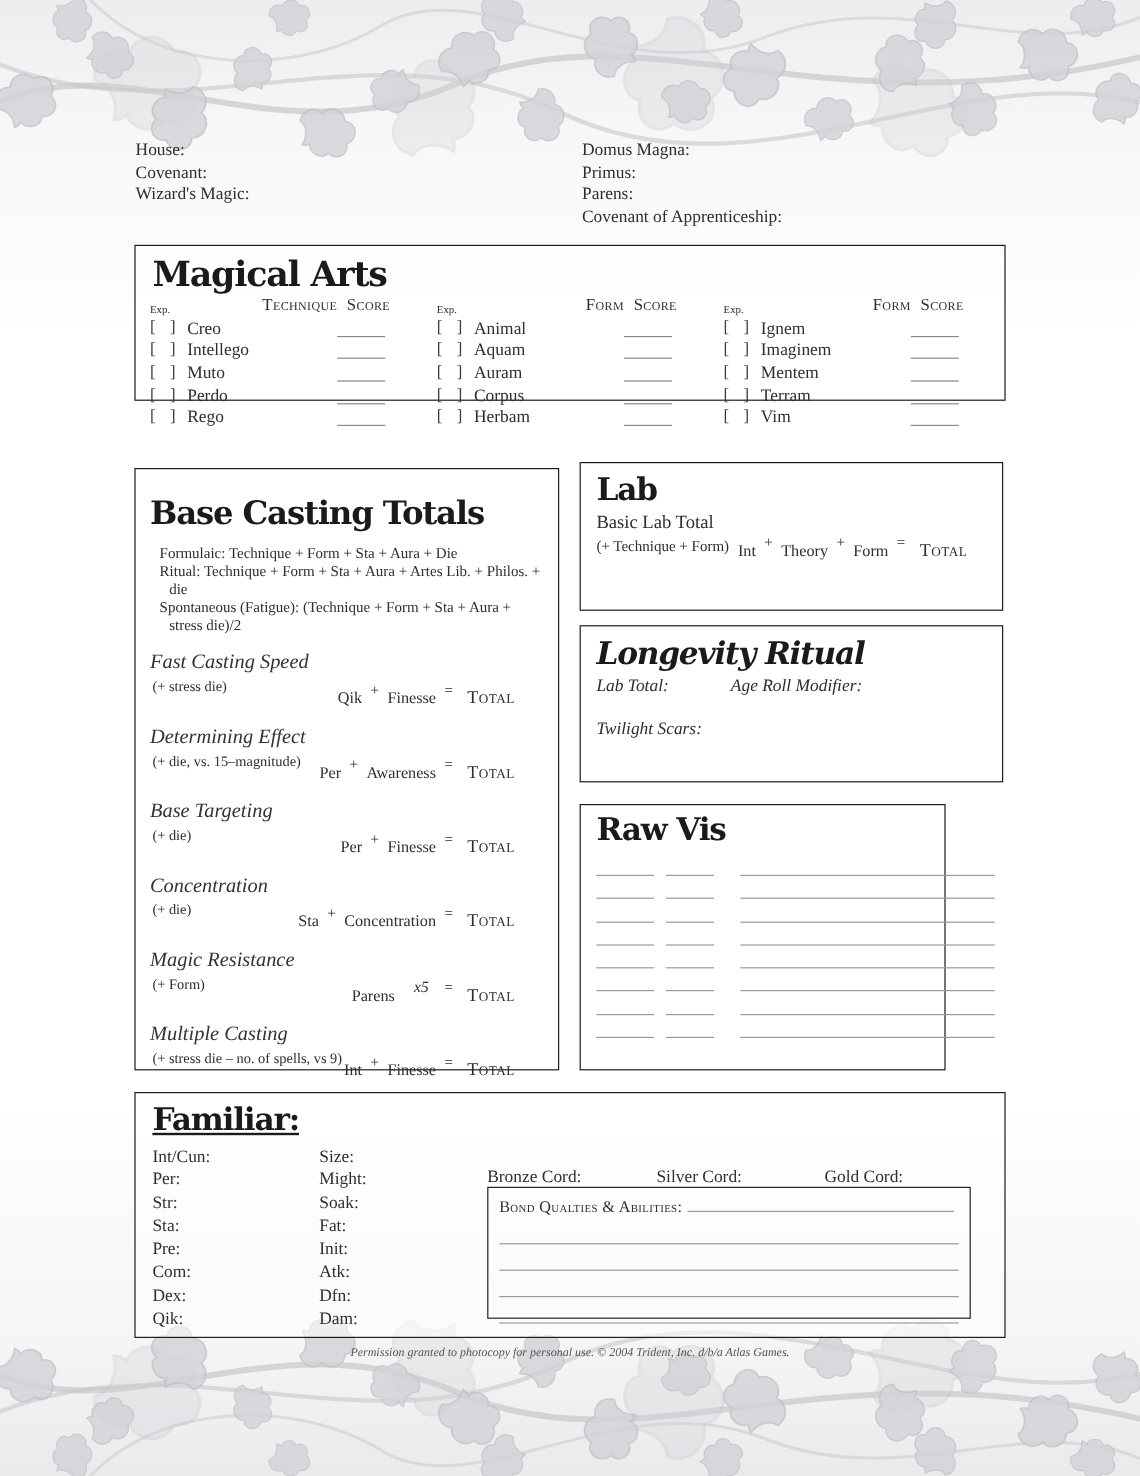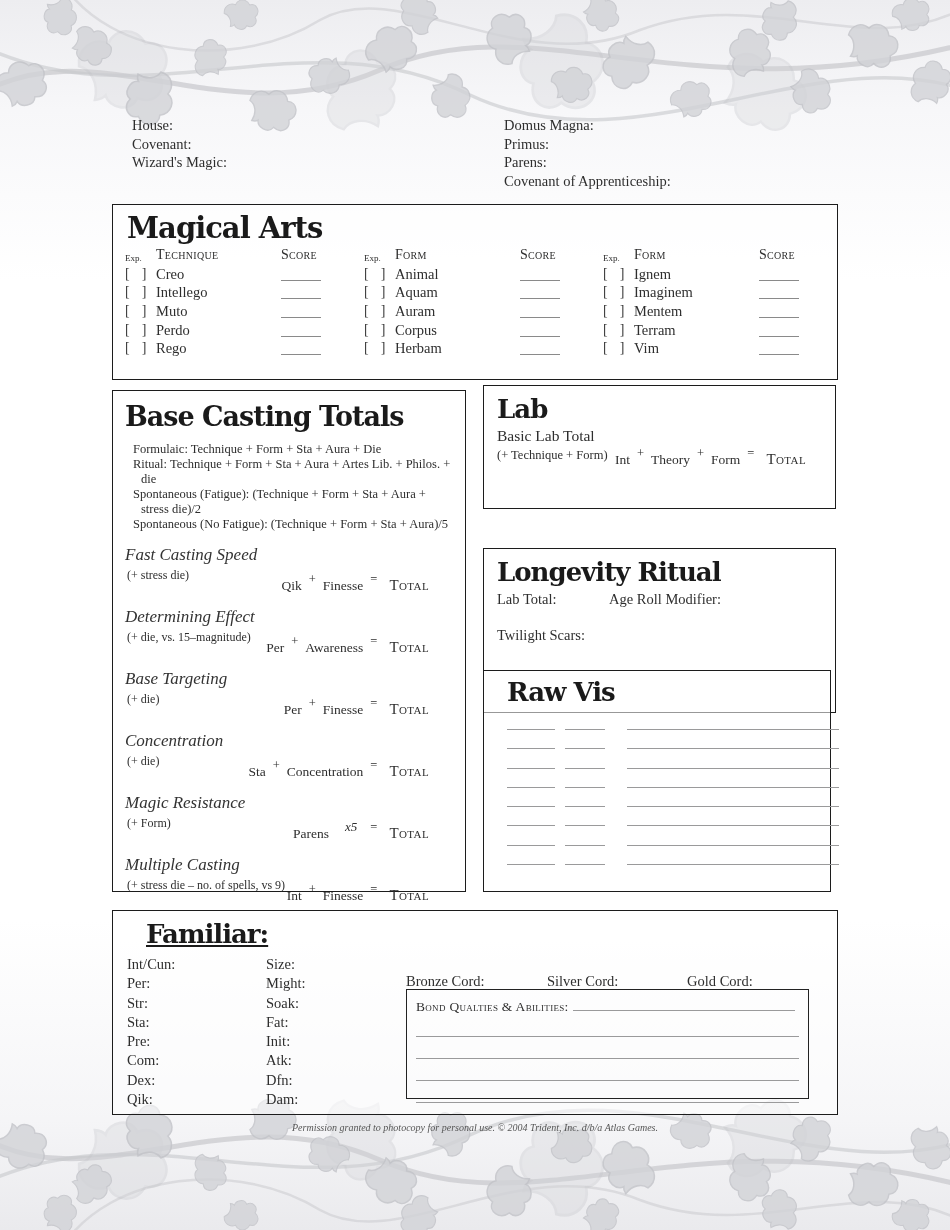--- a/index.html
+++ b/index.html
@@ -17,21 +17,21 @@
   }
   svg.vine{position:absolute;left:0;pointer-events:none;}
   svg.vine-top{top:0;}
   svg.vine-bottom{bottom:0;}
   .stem{fill:none;stroke:#c7c8cc;stroke-width:5;opacity:.7;}
   .stem.thin{stroke-width:3.5;opacity:.6;}
   .stem.thin2{stroke-width:2.5;opacity:.5;}
   .lf{fill:#d2d3d7;stroke:#c2c3c8;stroke-width:1;opacity:.8;}
   .lf.faint{opacity:.32;}
 
-  .abs{position:absolute;margin-left:19px;}
+  .abs{position:absolute;}
   .box{
     position:absolute;
     border:1.5px solid #1c1c1c;
     background:rgba(255,255,255,.55);
     box-sizing:border-box;
   }
   .blackletter{
     font-family:"DejaVu Serif", serif;
     font-weight:700;
     letter-spacing:-1px;
@@ -39,21 +39,21 @@
   }
   .sc{font-variant:small-caps;letter-spacing:.3px;}
 
   
   .hdr{font-size:14.5px;line-height:18.5px;}
 
   
   #arts-title{left:14px;top:6px;font-size:29px;position:absolute;}
   .arts-group{position:absolute;top:42px;display:grid;grid-template-columns:31px 125px 44px;grid-auto-rows:18.7px;font-size:14.5px;}
   .arts-exp{font-size:9px;padding-top:6px;}
-  .arts-colhead{font-size:14px;}
+  .arts-colhead{font-size:14px;text-align:right;}
   .bk{display:inline-flex;gap:12px;font-size:14px;color:#3a3a3a;}
   .score-line{display:block;width:40px;height:14px;border-bottom:1.2px solid #8a8a8a;}
 
   
   .bc-formulas{margin:10px 0 0 8px;font-size:12.5px;line-height:15px;width:322px;}
   .bc-formulas div{padding-left:8px;text-indent:-8px;}
   .bc-entry{margin-top:13px;}
   .bc-name{font-size:17px;color:#333;font-style:italic;}
   .bc-note{font-size:12px;margin:3px 0 0 2px;}
   .formula{display:flex;justify-content:flex-end;align-items:baseline;padding-right:24px;font-size:13.5px;margin-top:-6px;}
@@ -140,21 +140,21 @@
     <div>Covenant:</div>
     <div>Wizard's Magic:</div>
   </div>
   <div class="abs hdr" style="left:485px;top:116px;">
     <div>Domus Magna:</div>
     <div>Primus:</div>
     <div>Parens:</div>
     <div>Covenant of Apprenticeship:</div>
   </div>
 
-  <div class="box" style="left:112px;top:204px;width:726px;height:176px;">
+  <div class="box" style="left:112px;top:204px;width:726px;height:130px;">
     <div class="blackletter" id="arts-title">Magical Arts</div>
 
     <div class="arts-group" style="left:12px;width:225px;">
       <span class="arts-exp">Exp.</span>
       <span class="sc arts-colhead">Technique</span>
       <span class="sc arts-colhead">Score</span>
 
       <span class="bk">
           <span>[</span>
           <span>]</span>
@@ -267,27 +267,26 @@
 
       <span class="bk">
           <span>[</span>
           <span>]</span>
         </span>
       <span>Vim</span>
       <span class="score-line"></span>
     </div>
   </div>
 
-  <div class="box" style="left:112px;top:390px;width:354px;height:502px;padding:10px 12px;">
+  <div class="box" style="left:112px;top:390px;width:354px;height:502px;padding:22px 12px;">
     <div class="blackletter" style="font-size:27px;">Base Casting Totals</div>
     <div class="bc-formulas">
       <div>Formulaic: Technique + Form + Sta + Aura + Die</div>
       <div>Ritual: Technique + Form + Sta + Aura + Artes Lib. + Philos. + die</div>
       <div>Spontaneous (Fatigue): (Technique + Form + Sta + Aura + stress die)/2</div>
-      <div>Spontaneous (No Fatigue): (Technique + Form + Sta + Aura)/5</div>
     </div>
 
     <div class="bc-entry">
       <div class="bc-name">Fast Casting Speed</div>
       <div class="bc-note">(+ stress die)</div>
       <div class="formula">
         <span class="part">Qik</span>
         <span class="op">+</span>
         <span class="part">Finesse</span>
         <span class="op">=</span>
@@ -363,30 +362,30 @@
       <span class="part">Int</span>
       <span class="op">+</span>
       <span class="part">Theory</span>
       <span class="op">+</span>
       <span class="part">Form</span>
       <span class="op">=</span>
       <span class="total">Total</span>
     </div>
   </div>
 
-  <div class="box" style="left:483px;top:548px;width:353px;height:165px;padding:8px 13px;">
+  <div class="box" style="left:483px;top:521px;width:353px;height:131px;padding:8px 13px;font-style:italic;">
     <div class="blackletter" style="font-size:26px;">Longevity Ritual</div>
     <div class="lg-row">
       <span>Lab Total:</span>
       <span>Age Roll Modifier:</span>
     </div>
     <div class="lg-tw">Twilight Scars:</div>
   </div>
 
-  <div class="box" style="left:483px;top:670px;width:348px;height:222px;padding:6px 23px;">
+  <div class="box" style="left:483px;top:670px;width:305px;height:222px;padding:6px 13px;">
     <div class="blackletter" style="font-size:26px;">Raw Vis</div>
     <div class="rv-rows">
       <div class="rv-row">
           <span class="rv-line rv-art"></span>
           <span class="rv-line rv-pawns"></span>
           <span class="rv-line rv-phys"></span>
         </div>
       <div class="rv-row">
           <span class="rv-line rv-art"></span>
           <span class="rv-line rv-pawns"></span>

